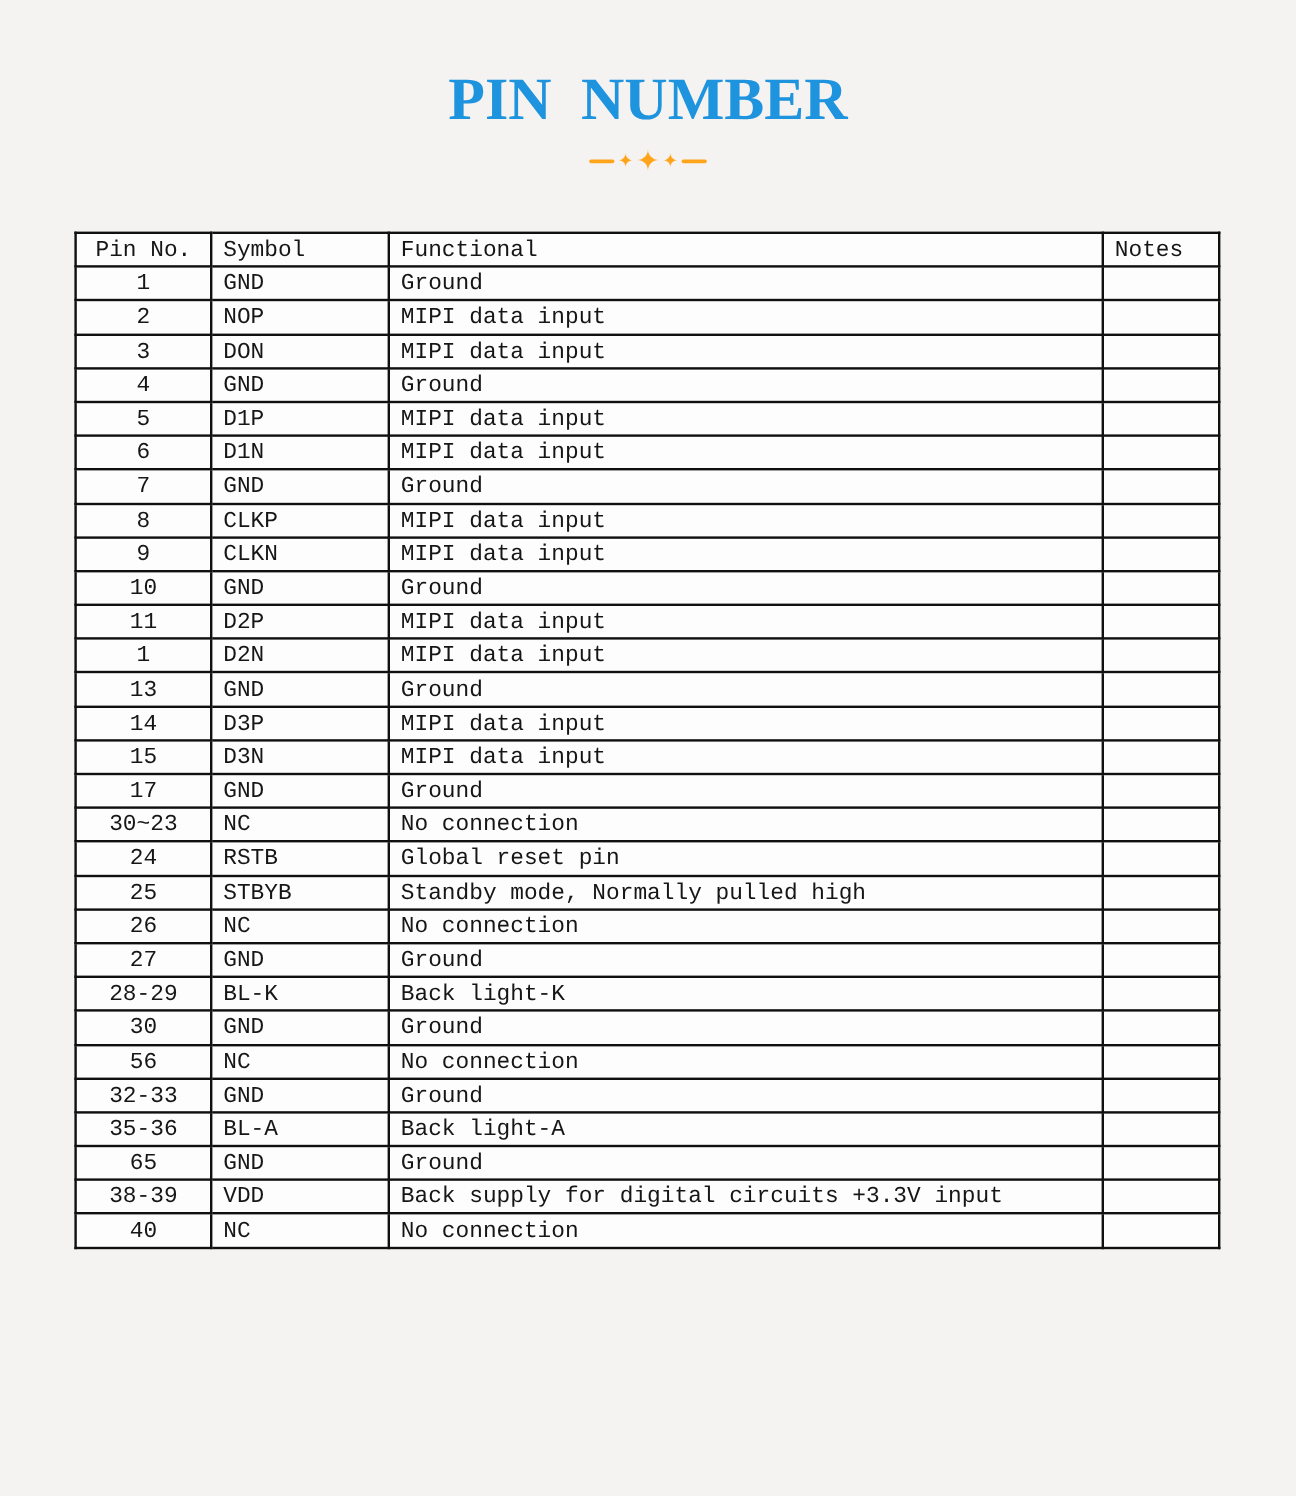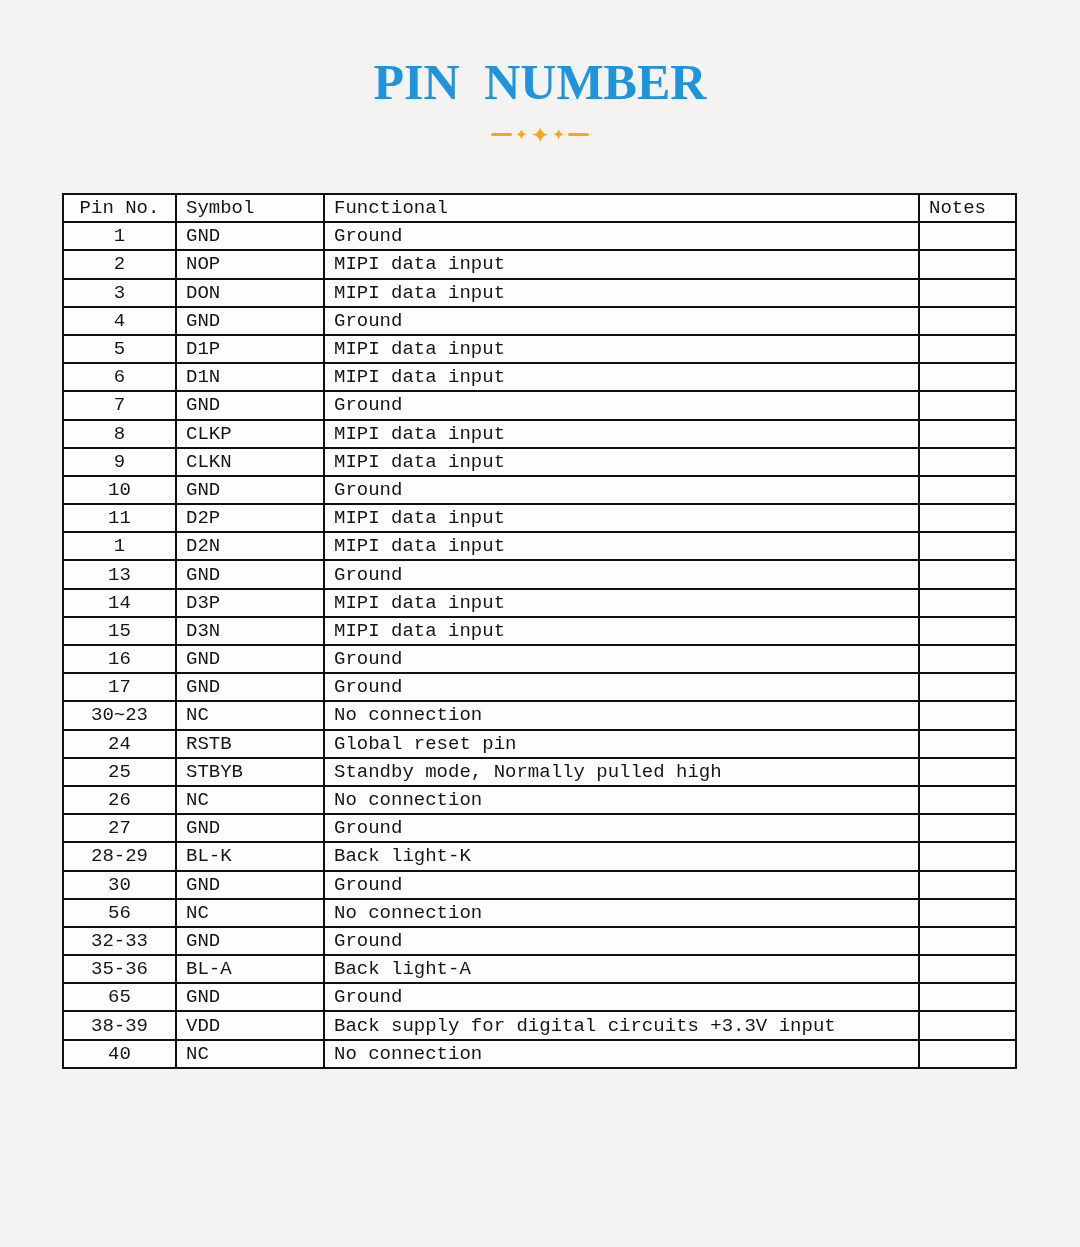--- a/index.html
+++ b/index.html
@@ -199,26 +199,20 @@
           <td>MIPI data input</td>
           <td></td>
         </tr>
         <tr>
           <td class="col-pin">15</td>
           <td>D3N</td>
           <td>MIPI data input</td>
           <td></td>
         </tr>
         <tr>
-          <td class="col-pin">16</td>
-          <td>GND</td>
-          <td>Ground</td>
-          <td></td>
-        </tr>
-        <tr>
           <td class="col-pin">17</td>
           <td>GND</td>
           <td>Ground</td>
           <td></td>
         </tr>
         <tr>
           <td class="col-pin">30~23</td>
           <td>NC</td>
           <td>No connection</td>
           <td></td>

